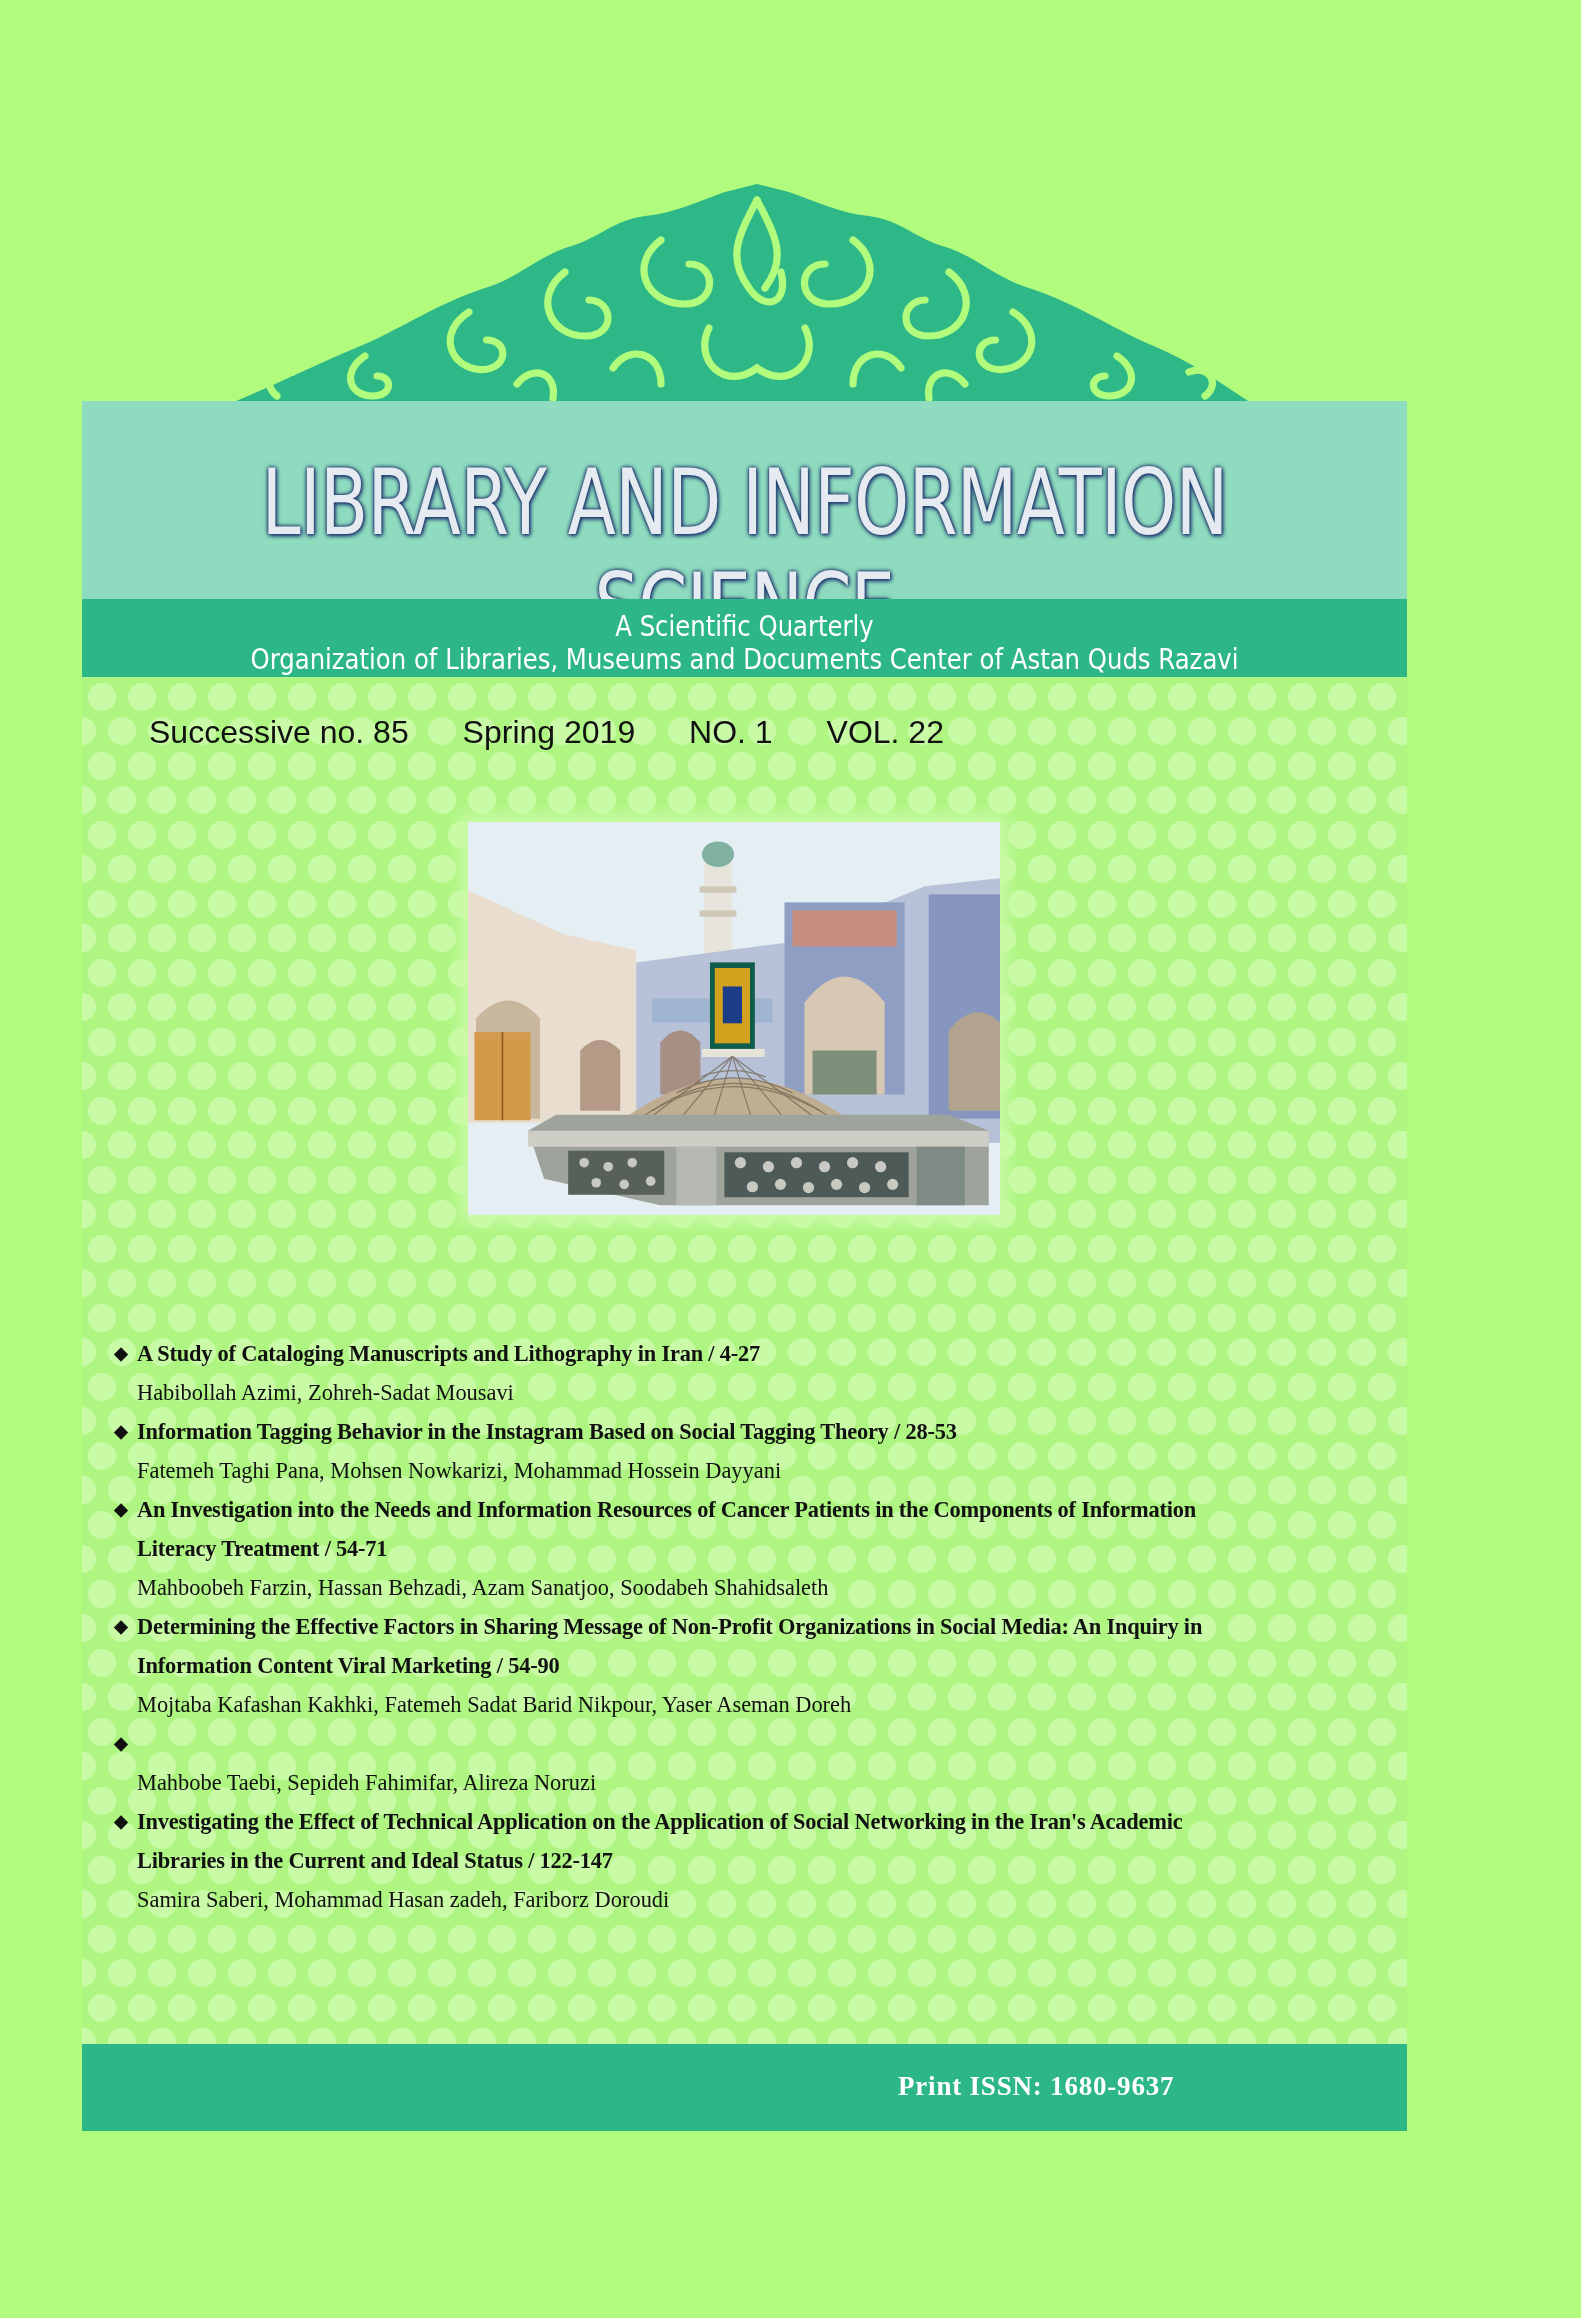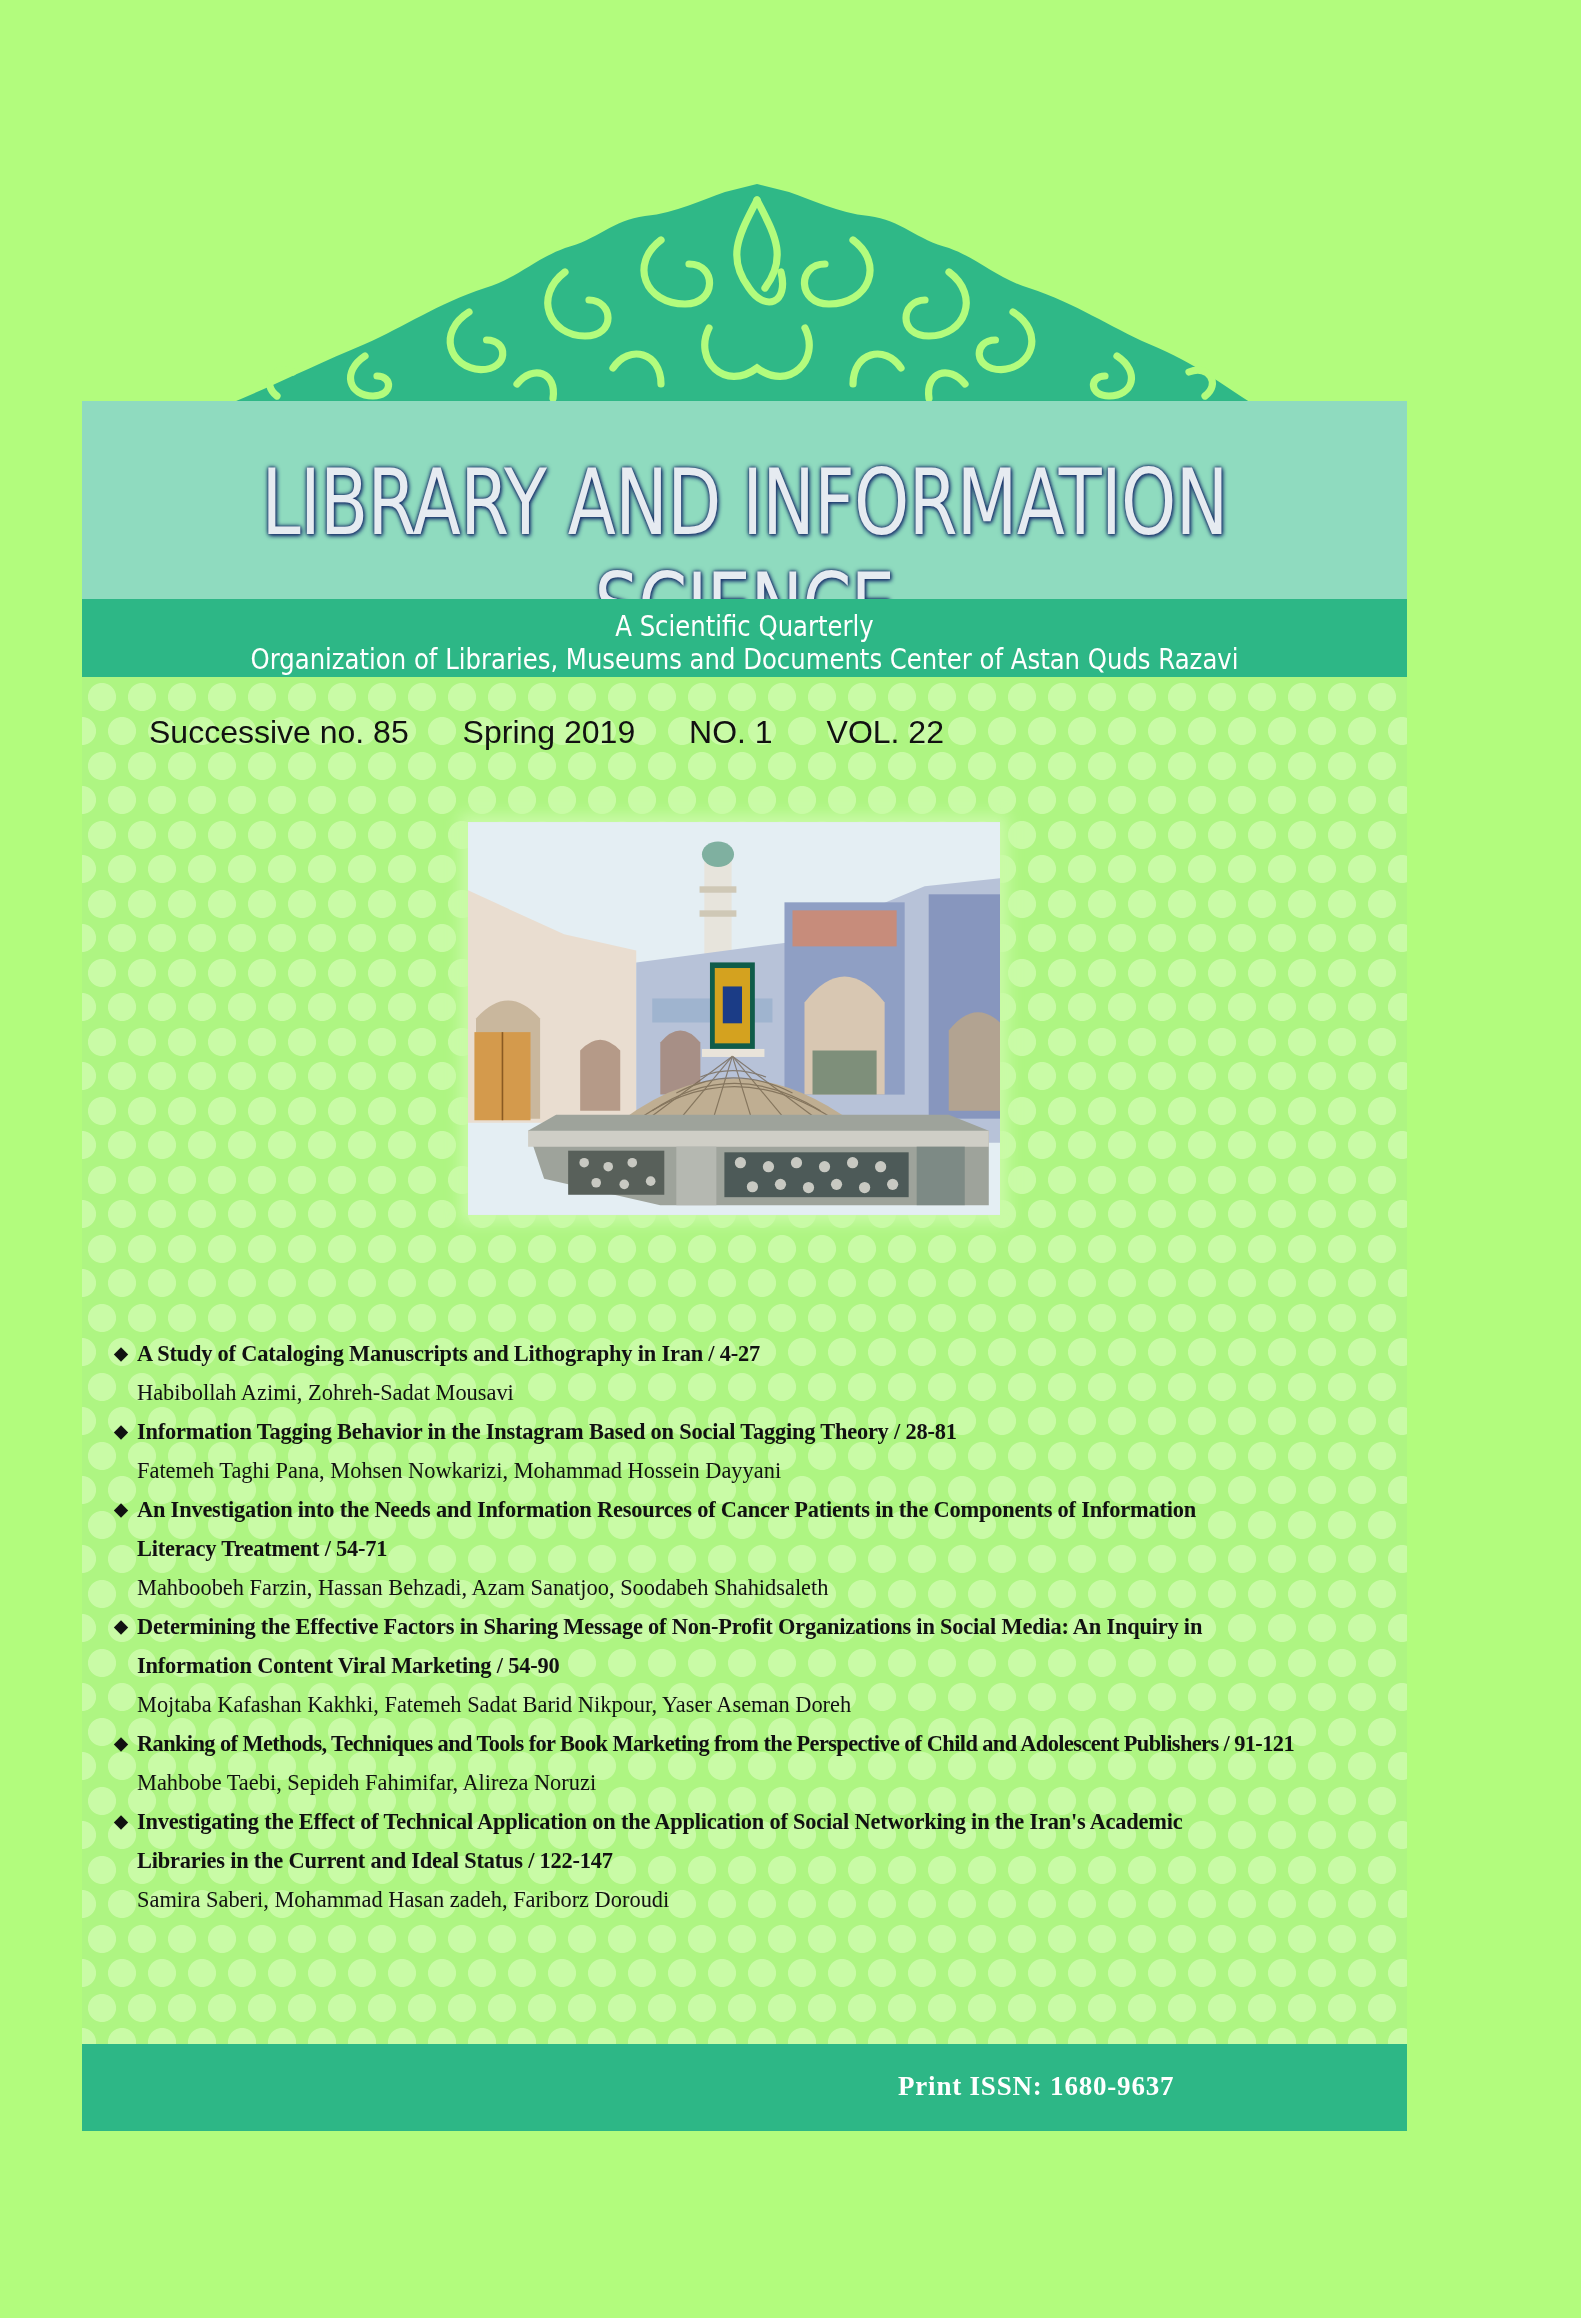--- a/index.html
+++ b/index.html
@@ -205,41 +205,40 @@
   <div id="articles" class="abs">
 
     <div class="line title">
       <span class="bullet">◆</span>
       <span>A Study of Cataloging Manuscripts and Lithography in Iran / 4-27</span>
     </div>
     <div class="line">Habibollah Azimi, Zohreh-Sadat Mousavi</div>
 
     <div class="line title">
       <span class="bullet">◆</span>
-      <span>Information Tagging Behavior in the Instagram Based on Social Tagging Theory / 28-81</span>
+      <span>Information Tagging Behavior in the Instagram Based on Social Tagging Theory / 28-53</span>
     </div>
     <div class="line">Fatemeh Taghi Pana, Mohsen Nowkarizi, Mohammad Hossein Dayyani</div>
 
     <div class="line title">
       <span class="bullet">◆</span>
       <span>An Investigation into the Needs and Information Resources of Cancer Patients in the Components of Information</span>
     </div>
     <div class="line title">Literacy Treatment / 54-71</div>
     <div class="line">Mahboobeh Farzin, Hassan Behzadi, Azam Sanatjoo, Soodabeh Shahidsaleth</div>
 
     <div class="line title">
       <span class="bullet">◆</span>
       <span>Determining the Effective Factors in Sharing Message of Non-Profit Organizations in Social Media: An Inquiry in</span>
     </div>
     <div class="line title">Information Content Viral Marketing / 54-90</div>
     <div class="line">Mojtaba Kafashan Kakhki, Fatemeh Sadat Barid Nikpour, Yaser Aseman Doreh</div>
 
     <div class="line title" style="letter-spacing:-0.6px">
       <span class="bullet">◆</span>
-      <span>Ranking of Methods, Techniques and Tools for Book Marketing from the Perspective of Child and Adolescent Publishers / 91-121</span>
     </div>
     <div class="line">Mahbobe Taebi, Sepideh Fahimifar, Alireza Noruzi</div>
 
     <div class="line title">
       <span class="bullet">◆</span>
       <span>Investigating the Effect of Technical Application on the Application of Social Networking in the Iran's Academic</span>
     </div>
     <div class="line title">Libraries in the Current and Ideal Status / 122-147</div>
     <div class="line">Samira Saberi, Mohammad Hasan zadeh, Fariborz Doroudi</div>
   </div>

